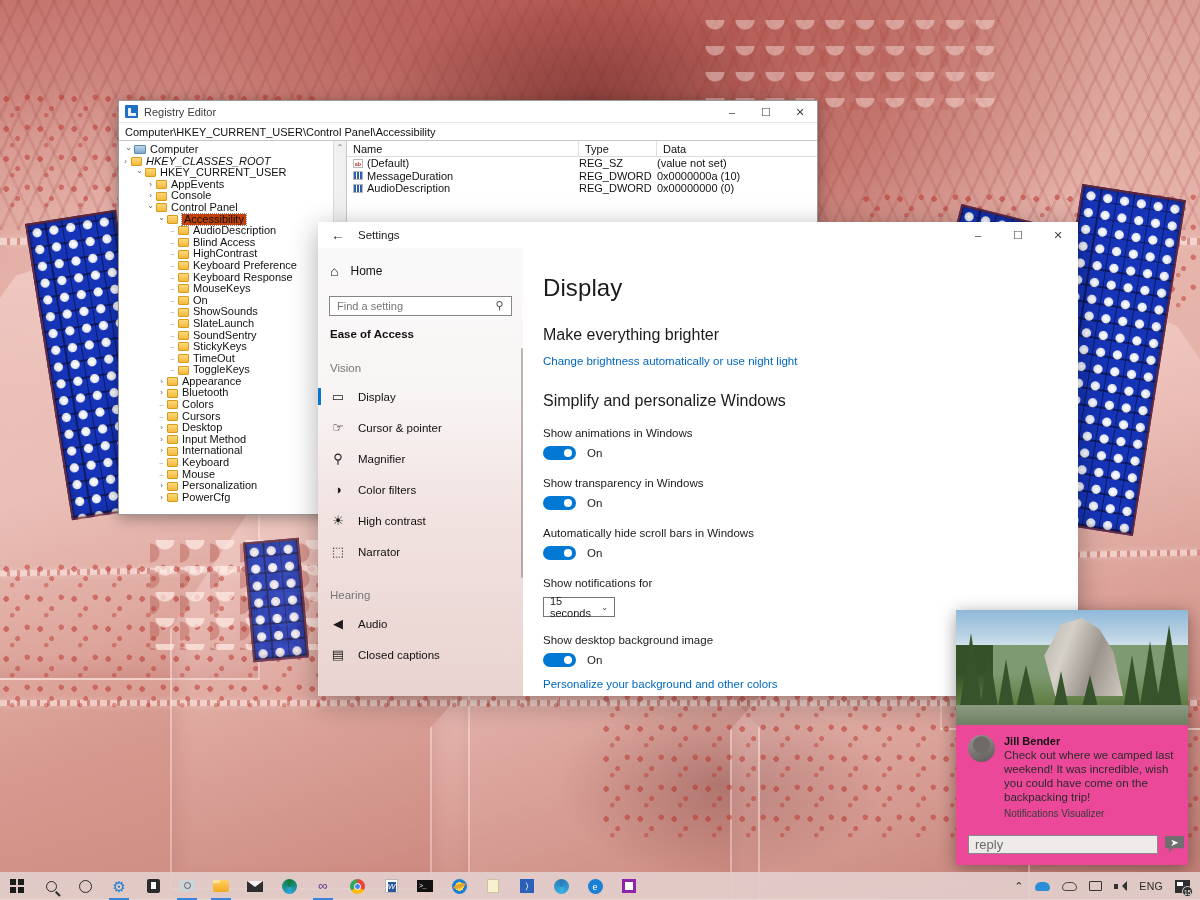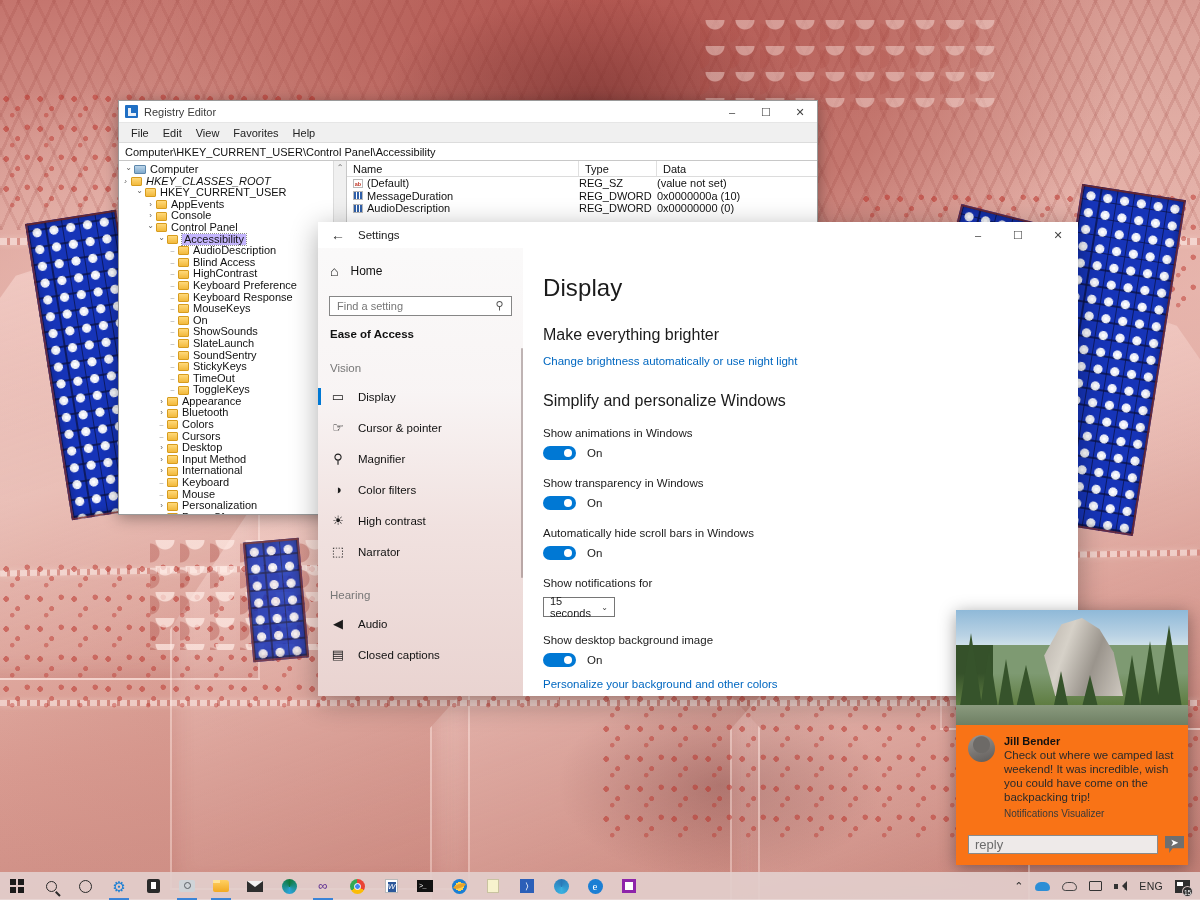--- a/index.html
+++ b/index.html
@@ -149,21 +149,21 @@
   .tnode .chev.closed::before{ content:"›"; }
   .tnode .chev.leaf::before{ content:"–"; color:#9a9a9a; font-size:7px;}
   .tnode .fico {
     width:11px; height:9px; flex:0 0 11px; margin-right:4px; border-radius:1px;
     background:linear-gradient(180deg,#ffd97a,#f2b93c); border:.5px solid #d79c1e;
   }
   .tnode .pcico {
     width:12px; height:9px; flex:0 0 12px; margin-right:4px; border-radius:1px;
     background:linear-gradient(180deg,#bcd6ea,#7fa9cd); border:.5px solid #5d87ab;
   }
-  .tnode.sel .lbl { background:#c4b5fd; outline:1px dotted #8a8a8a; padding:0 2px;}
+  .tnode.sel .lbl { background:#c2410c; outline:1px dotted #8a8a8a; padding:0 2px;}
   #reg-tree-scroll {
     position:absolute; right:0; top:0; width:13px; height:100%;
     background:#f0f0f0; border-left:1px solid #dcdcdc;
   }
   #reg-tree-scroll .up {
     height:13px; display:flex; align-items:center; justify-content:center;
     font-size:8px; color:#606060;
   }
   #reg-values { flex:1; background:#fff; overflow:hidden; }
   #reg-head {
@@ -266,21 +266,21 @@
   .combo {
     margin-top:8px; width:72px; height:20px; border:1px solid #767676; background:#fff;
     display:flex; align-items:center; padding:0 6px; font-size:11px; color:#1b1b1b;
     justify-content:space-between;
   }
   .combo .chev { font-size:8px; color:#444; }
 
   
   #toast {
     position:absolute; left:956px; top:610px; width:232px; height:255px;
-    background:#f97316;
+    background:#ec4899;
     box-shadow: 0 3px 16px rgba(0,0,0,.38);
     overflow:hidden; display:flex; flex-direction:column;
   }
   #toast-hero {
     height:115px; flex:0 0 115px; position:relative; overflow:hidden;
     background:
       linear-gradient(180deg,#8fb9d8 0%, #b9d2e4 22%, #cddfe9 30%, transparent 30%),
       linear-gradient(0deg, #4f6b38 0%, #5f7d42 18%, transparent 45%),
       linear-gradient(90deg,#35512a 0 16%, transparent 16%),
       #7e9a72;
@@ -394,27 +394,20 @@
   <div id="reg-titlebar">
     <span class="ico"></span>
     <span id="reg-title">Registry Editor</span>
     <div class="wbtns">
       <div class="wbtn">–</div>
       <div class="wbtn">☐</div>
       <div class="wbtn close">✕</div>
     </div>
   </div>
 
-  <div id="reg-menubar">
-    <span>File</span>
-    <span>Edit</span>
-    <span>View</span>
-    <span>Favorites</span>
-    <span>Help</span>
-  </div>
 
   <div id="reg-address">Computer\HKEY_CURRENT_USER\Control Panel\Accessibility</div>
 
   <div id="reg-body">
     <div id="reg-tree">
         <div class="tnode" style="padding-left: 4px;">
           <span class="chev open"></span>
           <span class="pcico"></span>
           <span class="lbl">Computer</span>
         </div>

